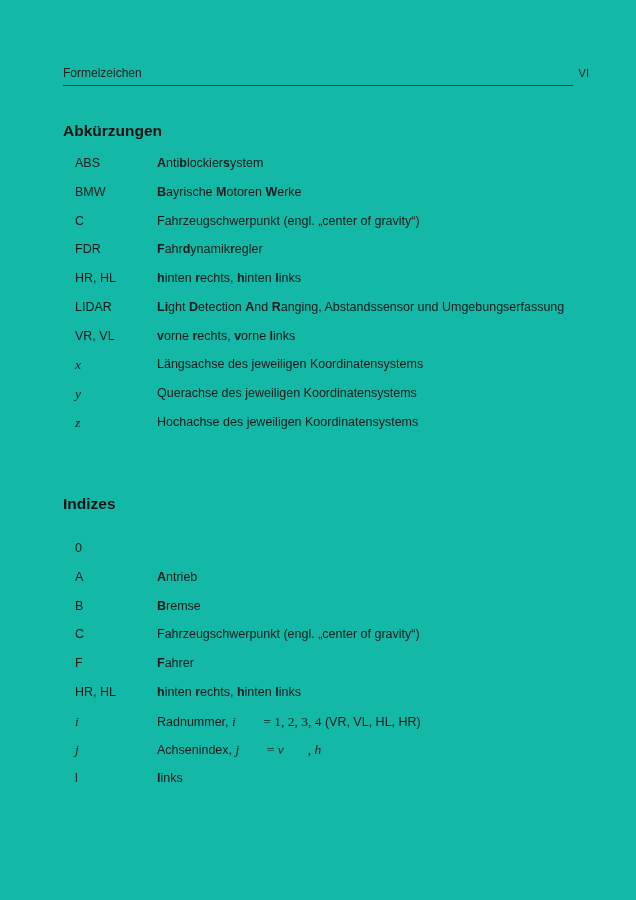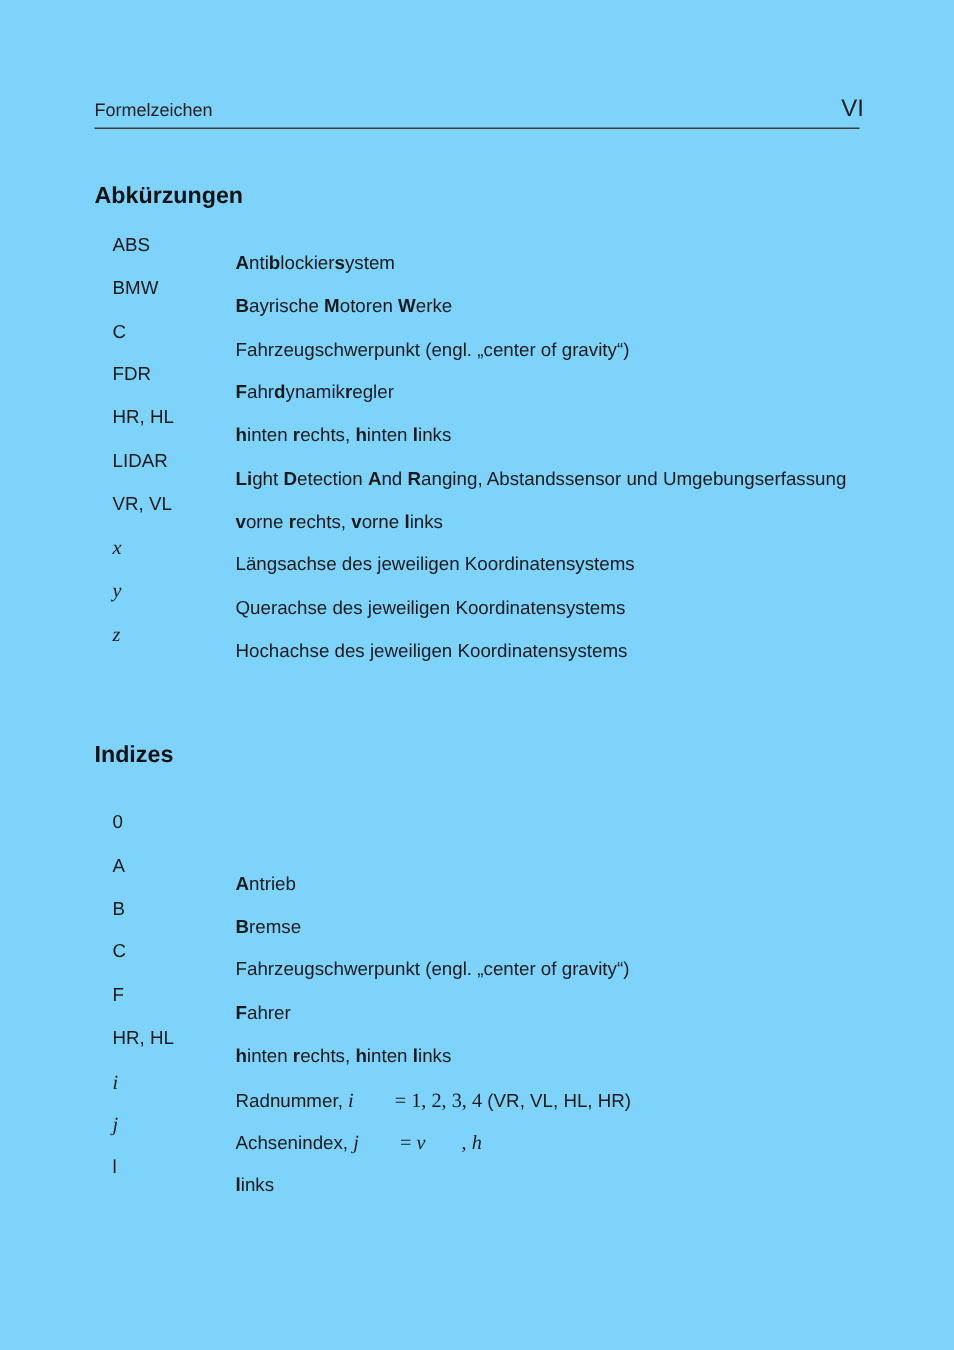--- a/index.html
+++ b/index.html
@@ -1,31 +1,31 @@
 <!DOCTYPE html>
 <html><head>
 <meta charset="utf-8">
 <style>
   html,body { margin:0; padding:0; background:#e8e8e8; }
   .page {
     position:relative;
     width:636px; height:900px;
-    background:#7dd3fc;
+    background:#14b8a6;
     font-family:"Liberation Sans", sans-serif;
     color:#1a1a1a;
     overflow:hidden;
     margin:0 auto;
   }
   .header-left {
     position:absolute; left:63px; top:66px;
     font-size:12px; line-height:14px; color:#222;
   }
   .header-right {
-    position:absolute; right:60px; top:66px;
-    font-size:16px; line-height:14px; color:#222;
+    position:absolute; right:47px; top:66px;
+    font-size:11px; line-height:14px; color:#222;
   }
   .rule {
     position:absolute; left:63px; right:63px; top:85px;
     border-top:1px solid #3a3a3a; height:0;
   }
   .section-title {
     position:absolute; left:63px;
     font-size:15.5px; font-weight:bold; line-height:18px;
     color:#111;
   }
@@ -33,21 +33,21 @@
   #title-1 { top:495px; }
   .entries { position:absolute; left:0; right:0; }
   #entries-0 { top:156px;text-decoration:underline; }
   #entries-1 { top:541px; }
   .entry { position:relative; height:28.75px; }
   .key {
     position:absolute; left:75px; top:0;
     font-size:12.5px; line-height:15px; white-space:nowrap;
   }
   .desc {
-    position:absolute; left:157px; top:12px;
+    position:absolute; left:157px; top:0;
     font-size:12.5px; line-height:15px; white-space:nowrap;
   }
   .b { font-weight:bold; }
   .math-it {
     font-family:"Liberation Serif", serif;
     font-style:italic; font-size:13.5px;
   }
   .math {
     font-family:"Liberation Serif", serif;
     font-size:13.5px;

